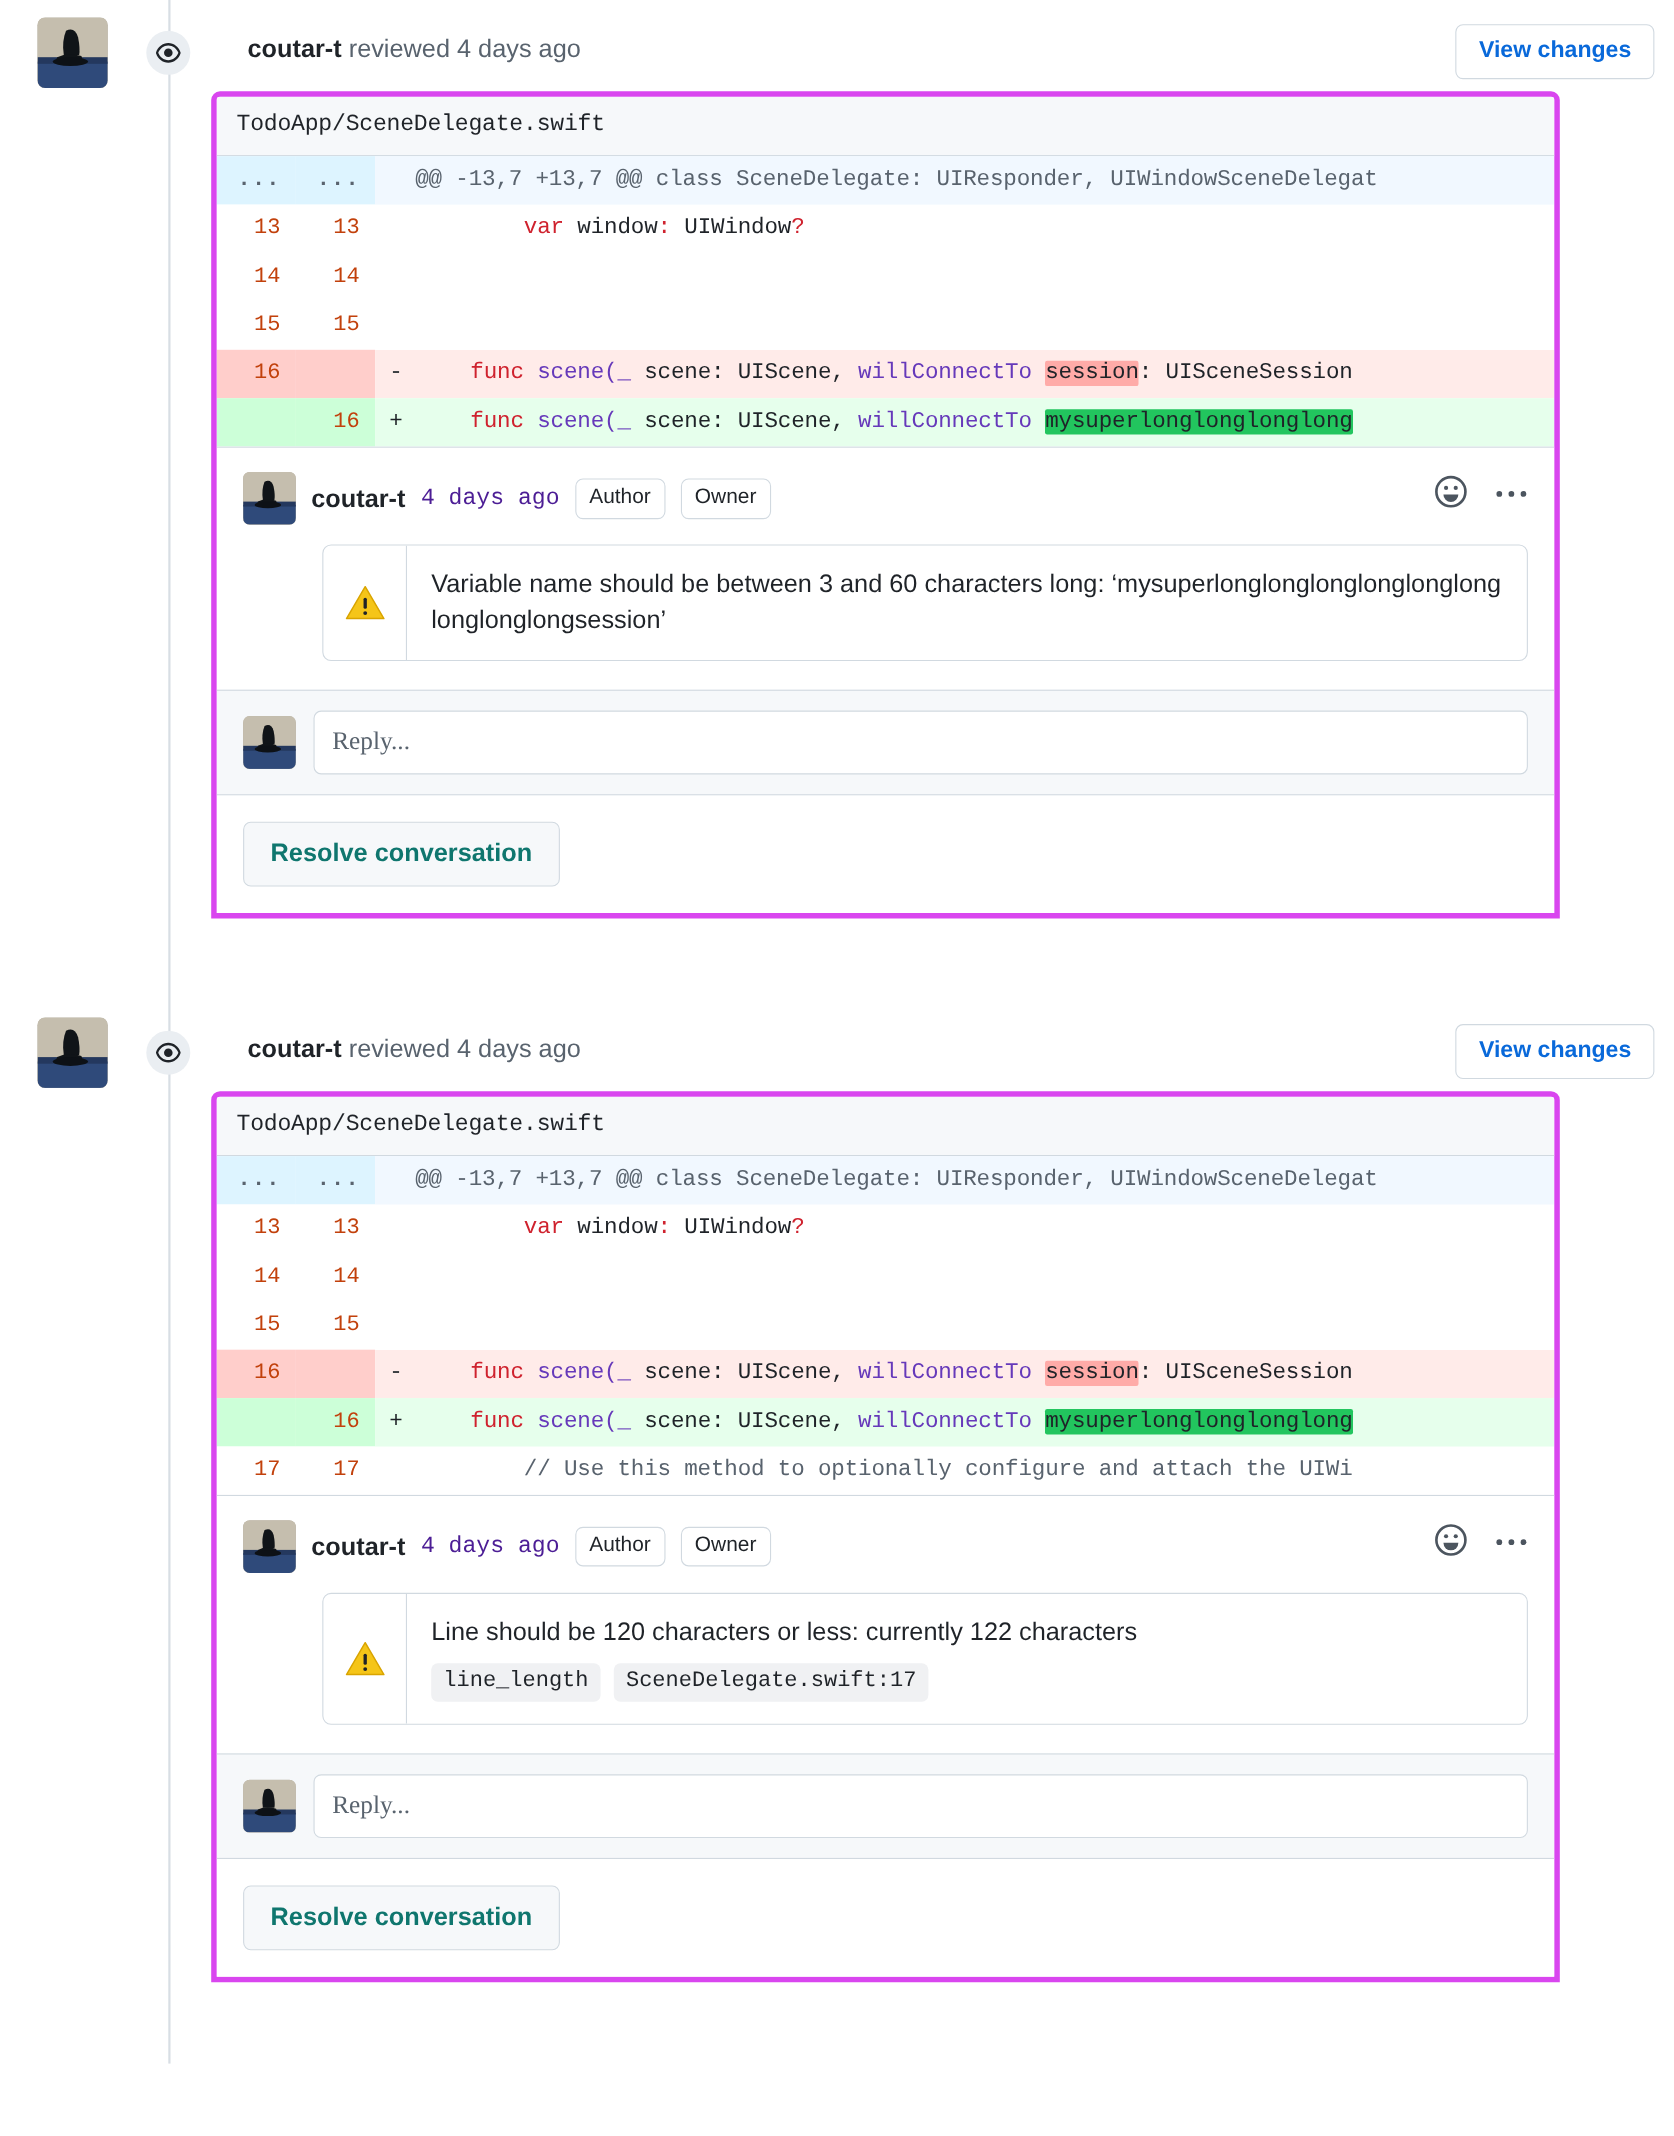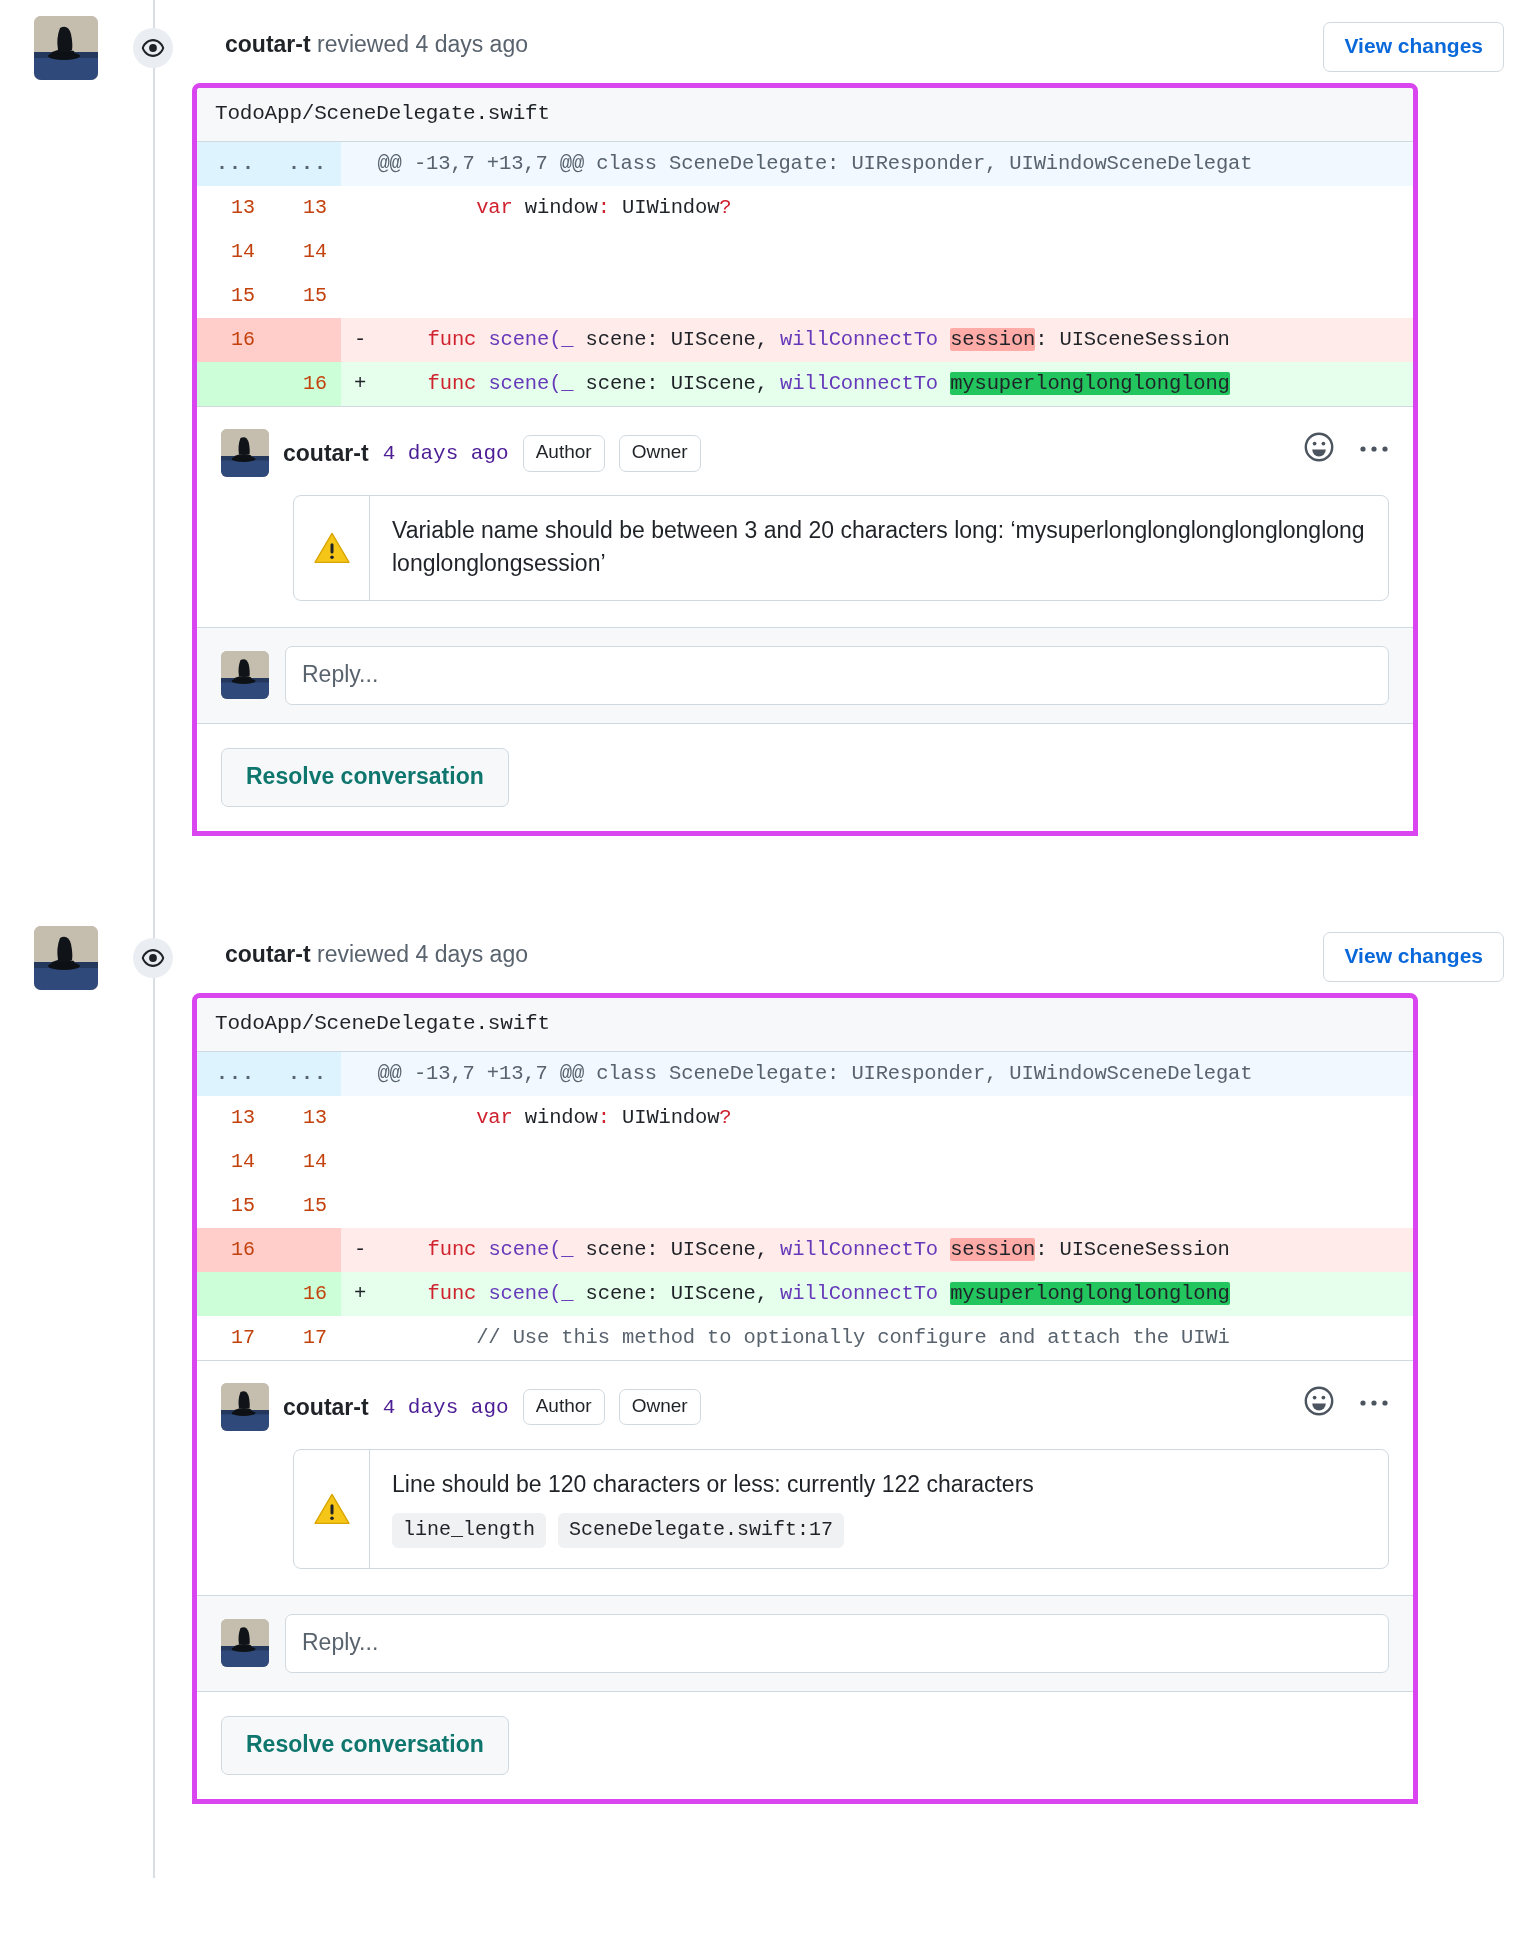--- a/index.html
+++ b/index.html
@@ -225,21 +225,21 @@
     gap: 16px;
   }
   .reply-input {
     flex: 1;
     border: 1px solid #d1d9e0;
     border-radius: 7px;
     background: #ffffff;
     padding: 14px 16px 16px 16px;
     font-size: 23px;
     color: #14532d;
-    font-family: Liberation Sans, sans-serif;
+    font-family: Liberation Serif, serif;
     outline: none;
   }
   .reply-input::placeholder { color: #59636e; opacity: 1; }
 
   .resolve-row {
     border-top: 1px solid #d1d9e0;
     background: #ffffff;
     padding: 24px;
   }
   .resolve-btn {
@@ -367,21 +367,21 @@
 
         <div class="annotation">
           <div class="anno-icon">
             <svg width="40" height="40" viewBox="0 0 24 24">
               <path d="M12 3.2 L22.2 20.6 H1.8 Z" fill="#f5c518" stroke="#d9a400" stroke-width="0.8" stroke-linejoin="round"></path>
               <rect x="11.1" y="9.2" width="1.8" height="6.1" rx="0.9" fill="#1f2328"></rect>
               <circle cx="12" cy="17.6" r="1.05" fill="#1f2328"></circle>
             </svg>
           </div>
           <div class="anno-body">
-            <div class="anno-text">Variable name should be between 3 and 20 characters long: ‘mysuperlonglonglonglonglonglonglonglonglongsession’</div>
+            <div class="anno-text">Variable name should be between 3 and 60 characters long: ‘mysuperlonglonglonglonglonglonglonglonglongsession’</div>
           </div>
         </div>
       </div>
 
       <div class="reply-row">
         <div class="avatar-sm">
           <svg class="av-svg" viewBox="0 0 64 64">
             <rect x="0" y="0" width="64" height="64" fill="#c5beae"></rect>
             <rect x="0" y="40" width="64" height="24" fill="#2f4a7a"></rect>
             <rect x="0" y="36" width="64" height="6" fill="#24385e"></rect>

